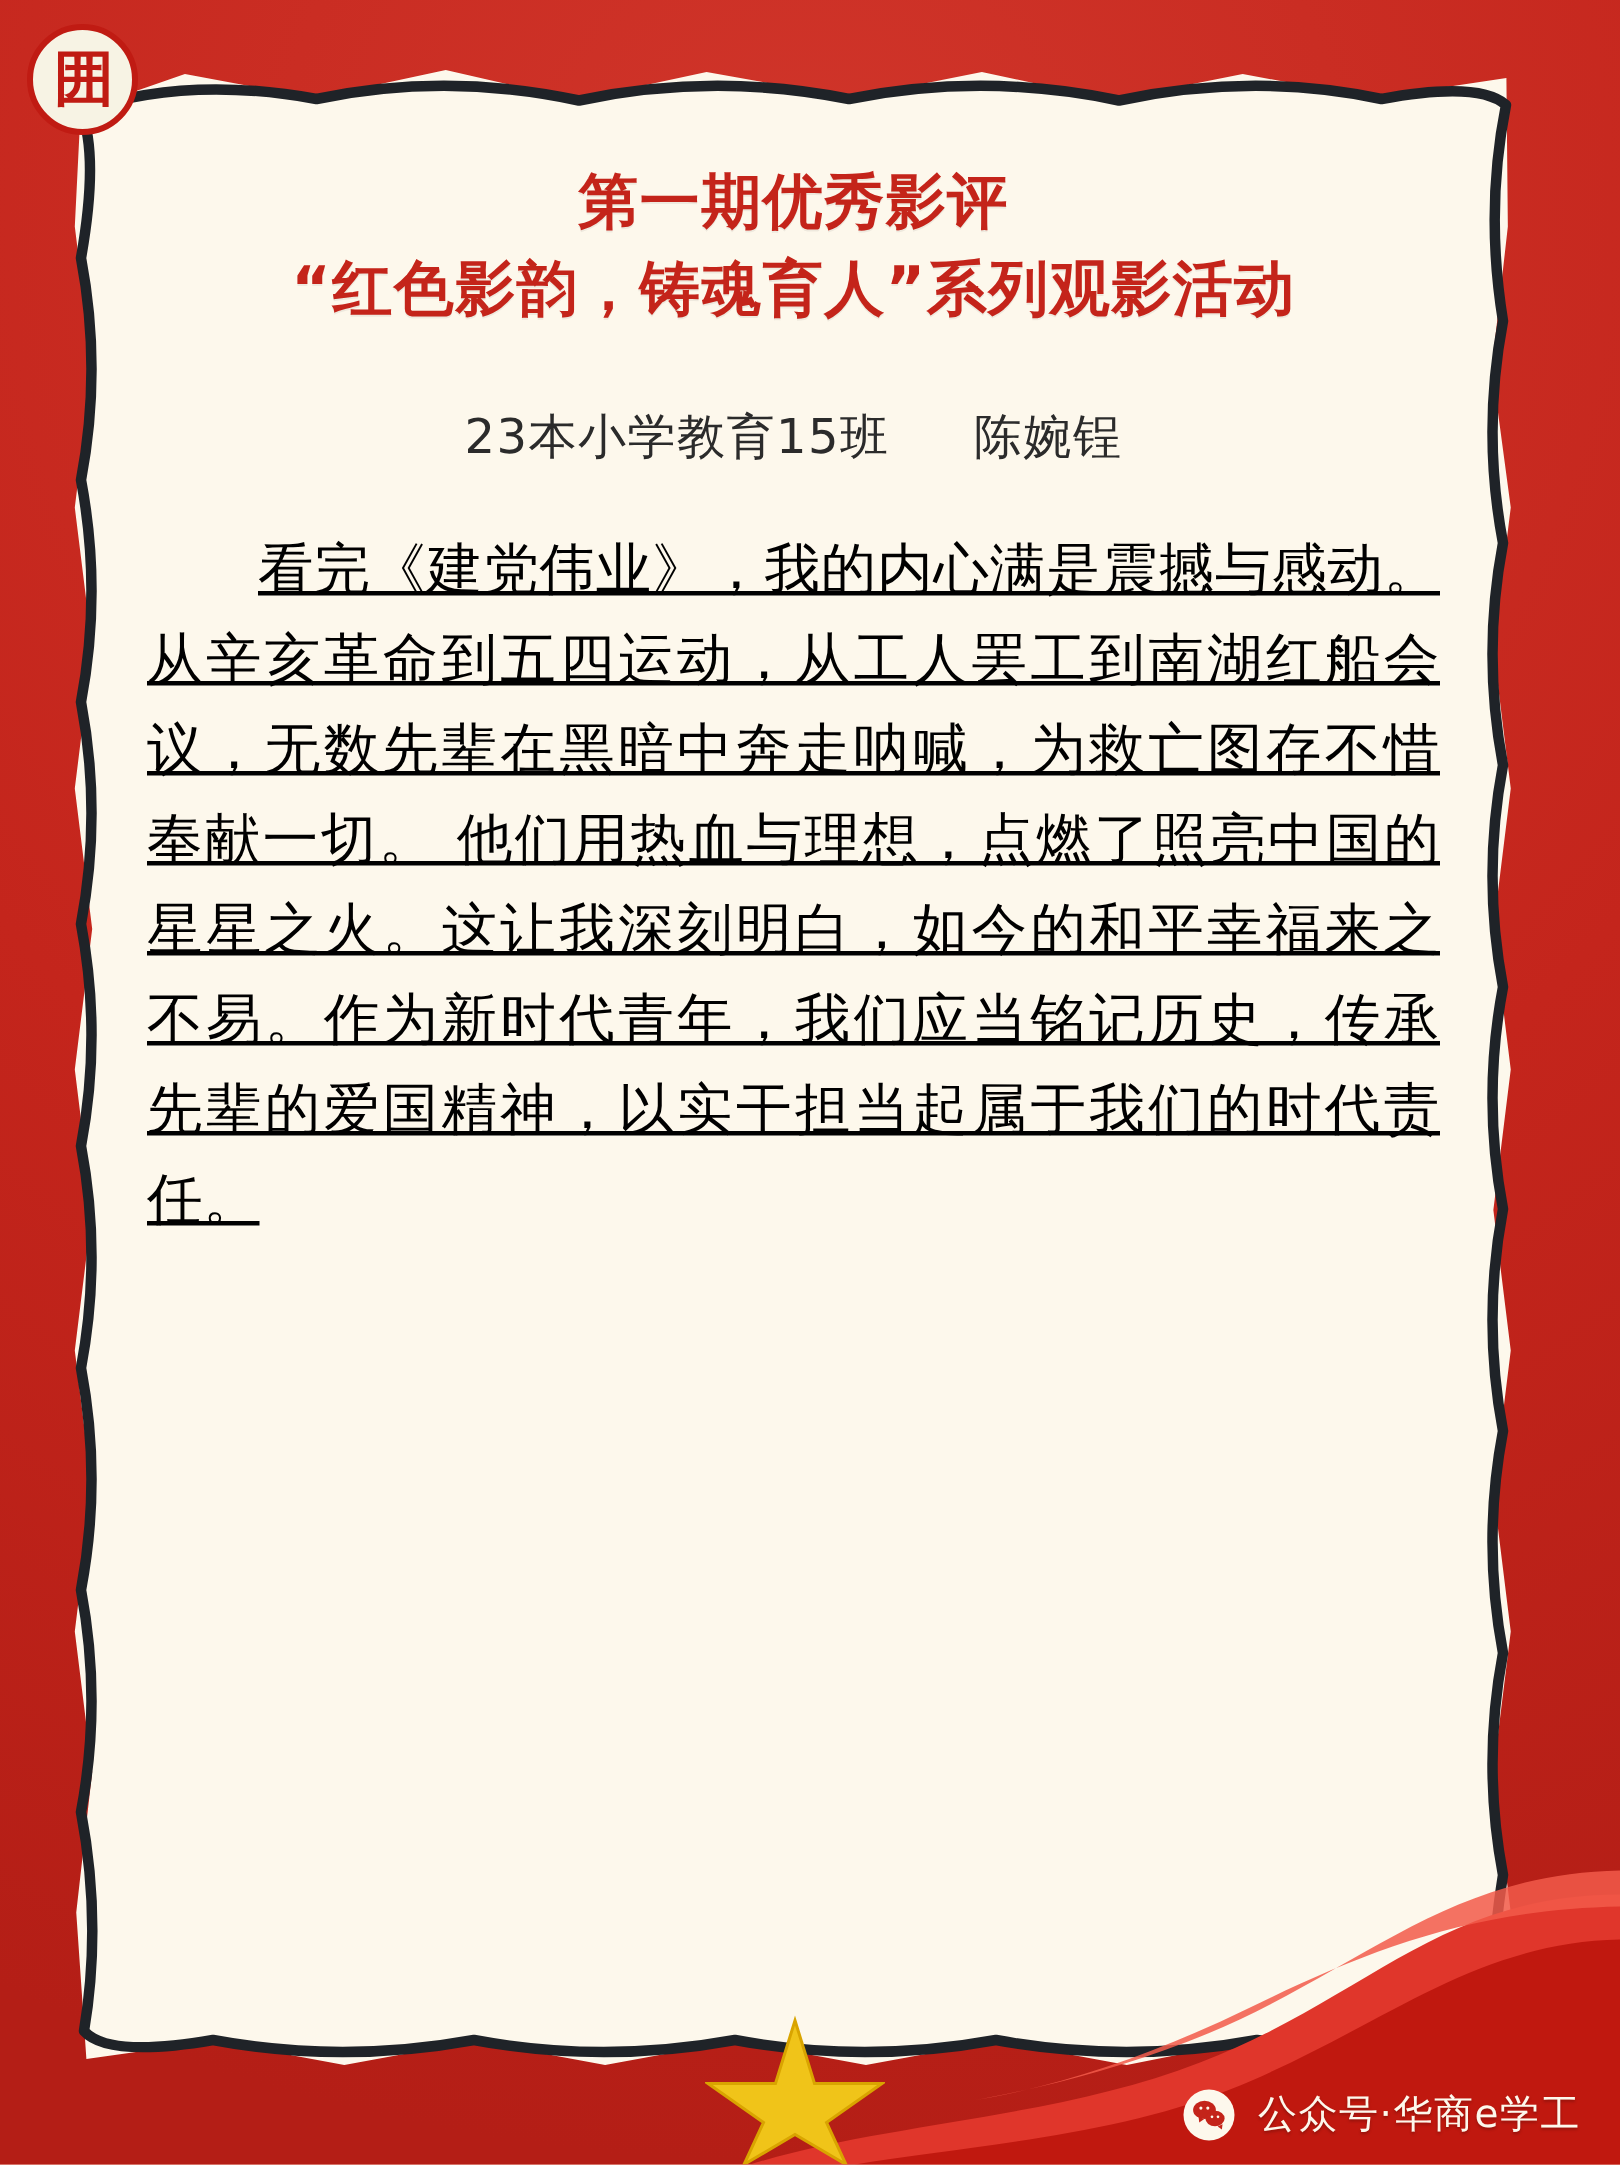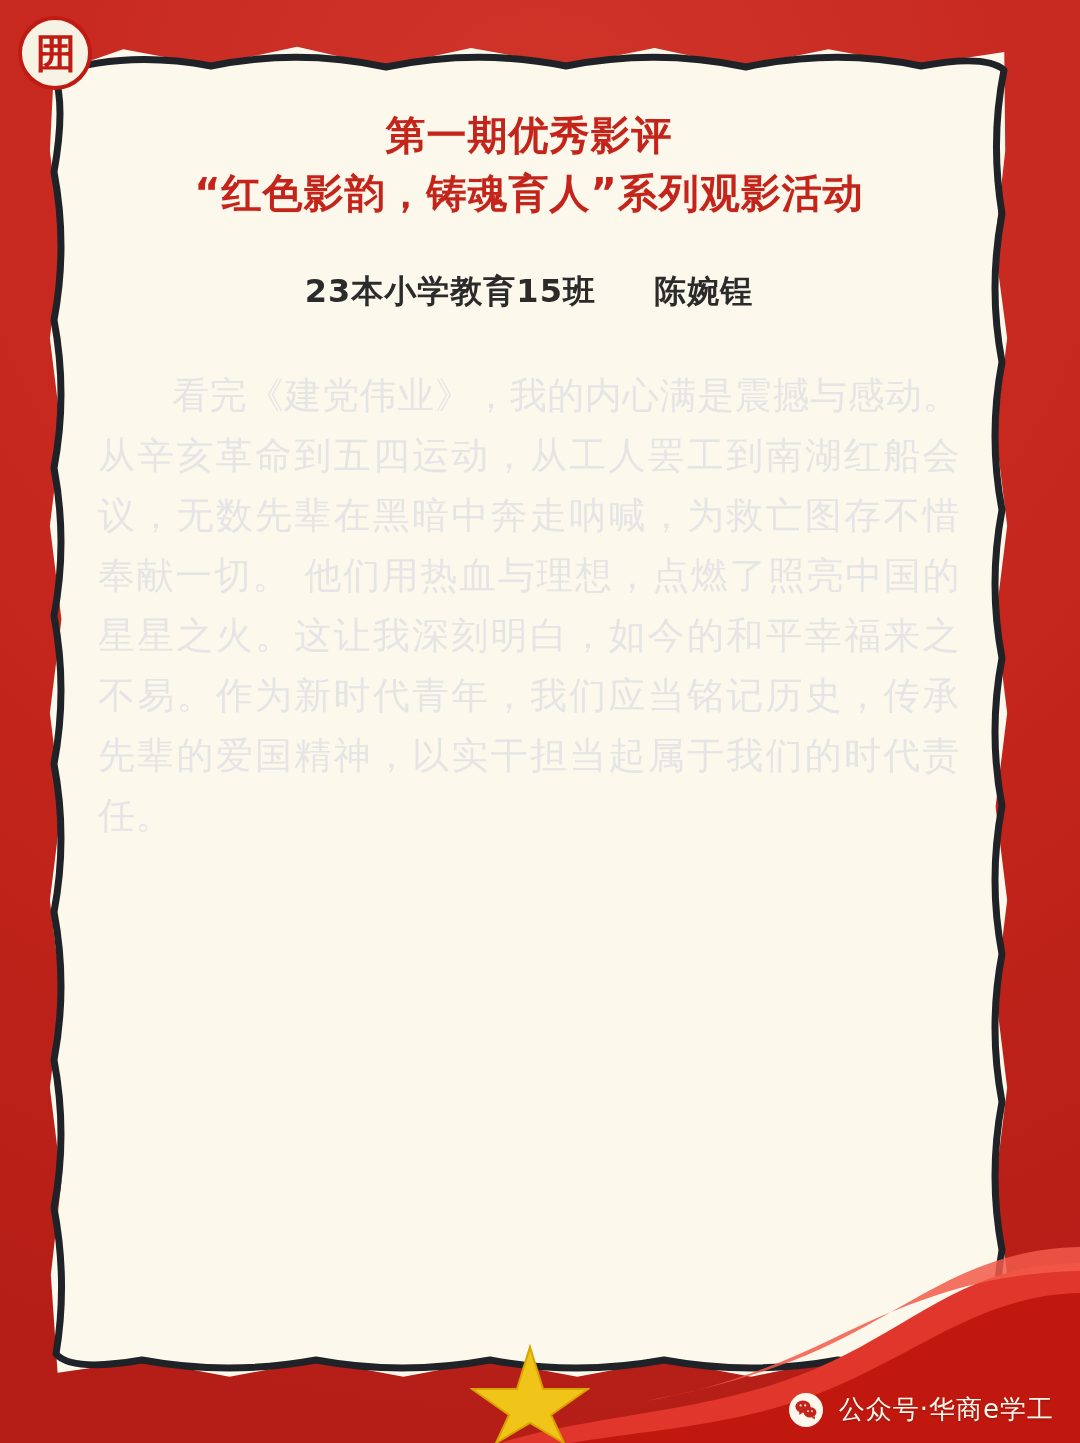--- a/index.html
+++ b/index.html
@@ -94,37 +94,38 @@
     font-size: 40px;
     line-height: 1.45;
     letter-spacing: 1px;
     margin-top: 18px;
     text-shadow: 0 1px 0 rgba(0,0,0,.06);
   }
   .byline {
     text-align: center;
     color: #2b2b2b;
     font-family: "DejaVu Sans", sans-serif;
-    font-weight: bold;
+    font-weight: normal;
     font-size: 32px;
     margin-top: 48px;
     letter-spacing: 1px;
   }
   .byline .gap { display: inline-block; width: 34px; }
   .body-text {
-    margin-top: 52px;
-    color: #e5e5e5;
+    margin-top: 36px;
+    color: #000000;
     font-family: "DejaVu Sans", sans-serif;
     font-size: 37px;
     line-height: 1.62;
     text-align: justify;
     text-justify: inter-ideograph;
     letter-spacing: 0.5px;
     text-indent: 2em;
     padding: 0 4px;
+    text-decoration: underline;
   }
 
   
   #ribbon {
     position: absolute;
     right: 0; bottom: 0;
     width: 640px; height: 300px;
     z-index: 30;
     pointer-events: none;
   }

